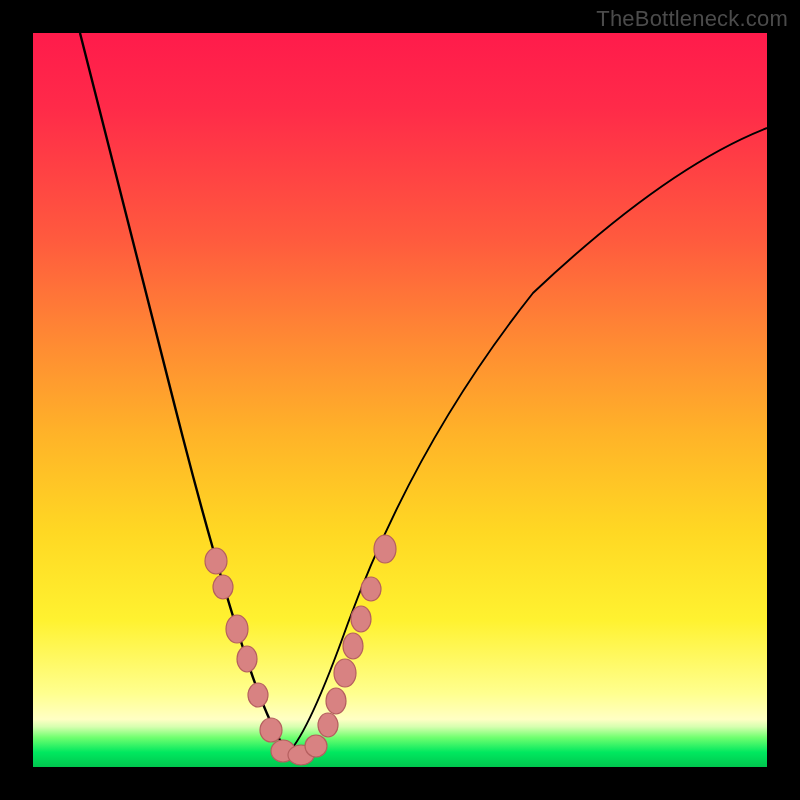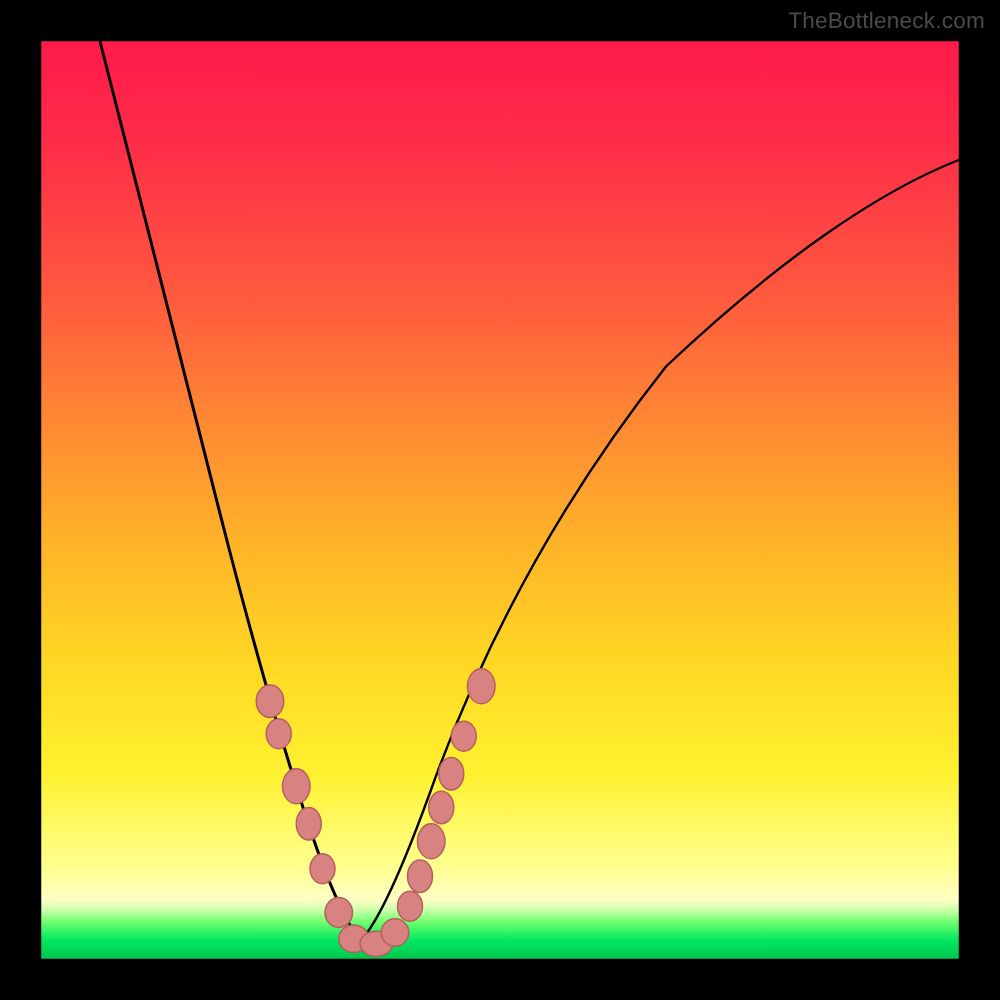--- a/index.html
+++ b/index.html
@@ -39,21 +39,21 @@
       #6fff6f 96%,
       #00e85f 98%,
       #00c64e 100%
     );
   }
   .watermark {
     position: absolute;
     top: 6px;
     right: 12px;
     color: #4b4b4b;
-    font-size: 18px;
+    font-size: 22px;
     font-weight: 500;
     letter-spacing: 0.2px;
     user-select: none;
   }
   svg.curve-layer {
     position: absolute;
     left: 0;
     top: 0;
     width: 734px;
     height: 734px;

